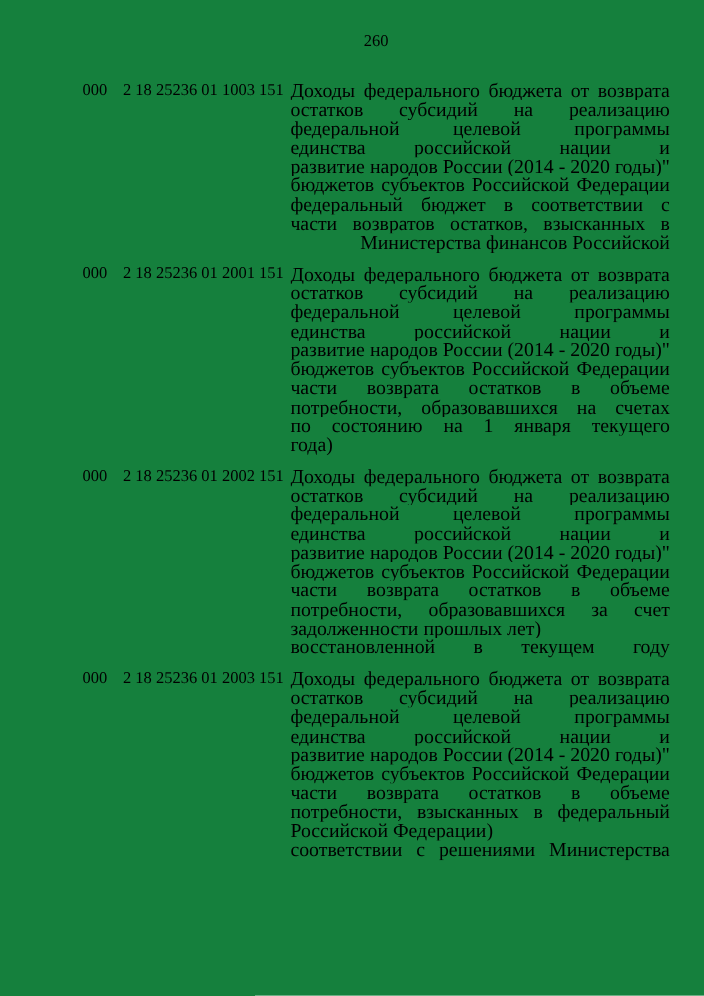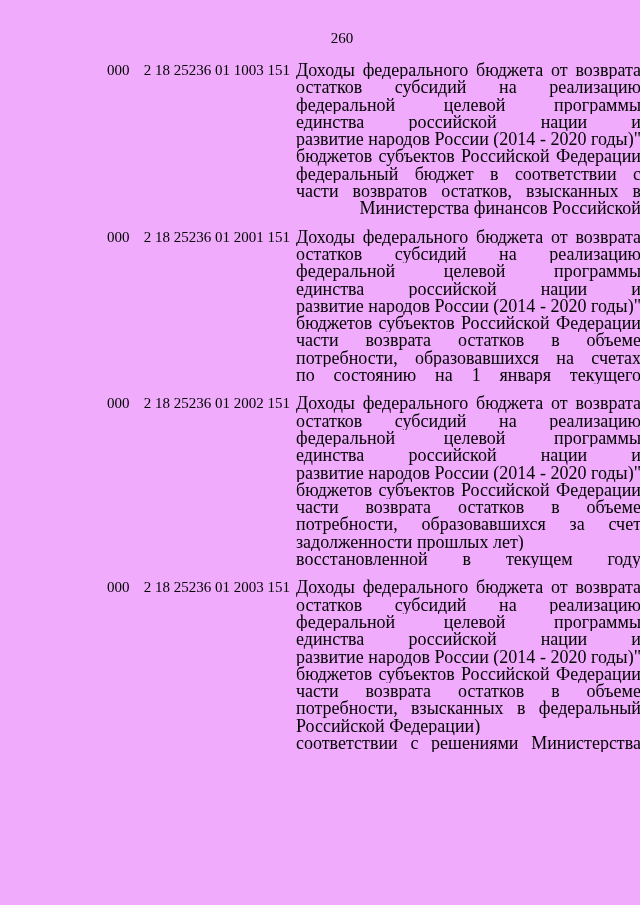--- a/index.html
+++ b/index.html
@@ -11,37 +11,36 @@
     width: 640px;
     height: 905px;
     font-family: "Liberation Serif", serif;
     color: #000000;
     overflow: hidden;
   }
   .page {
     position: relative;
     width: 640px;
     height: 905px;
-    background: #f0abfc;
+    background: #15803d;
   }
   .page-number {
     position: absolute;
     top: 30px;
     left: 75px;
     width: 534px;
     text-align: center;
     font-size: 15px;
     line-height: 17px;
   }
   .entries {
     position: absolute;
-    top: 62px;
+    top: 74px;
     left: 75px;
     width: 534px;
-    margin-left: 32px;
   }
   .entry {
     display: flex;
     align-items: flex-start;
     margin-bottom: 11px;
   }
   .code {
     width: 183px;
     flex-shrink: 0;
     display: flex;
@@ -98,20 +97,21 @@
         <div class="desc">
           <div class="line">Доходы федерального бюджета от возврата</div>
           <div class="line">остатков субсидий на реализацию мероприятий</div>
           <div class="line">федеральной целевой программы "Укрепление</div>
           <div class="line">единства российской нации и этнокультурное</div>
           <div class="line">развитие народов России (2014 - 2020 годы)" из</div>
           <div class="line">бюджетов субъектов Российской Федерации (в</div>
           <div class="line">части возврата остатков в объеме подтвержденной</div>
           <div class="line">потребности, образовавшихся на счетах бюджетов</div>
           <div class="line">по состоянию на 1 января текущего финансового</div>
+          <div class="line last">года)</div>
         </div>
       </div>
       <div class="entry">
         <div class="code">
           <span>000</span>
           <span>2 18 25236 01 2002 151</span>
         </div>
         <div class="desc">
           <div class="line">Доходы федерального бюджета от возврата</div>
           <div class="line">остатков субсидий на реализацию мероприятий</div>

